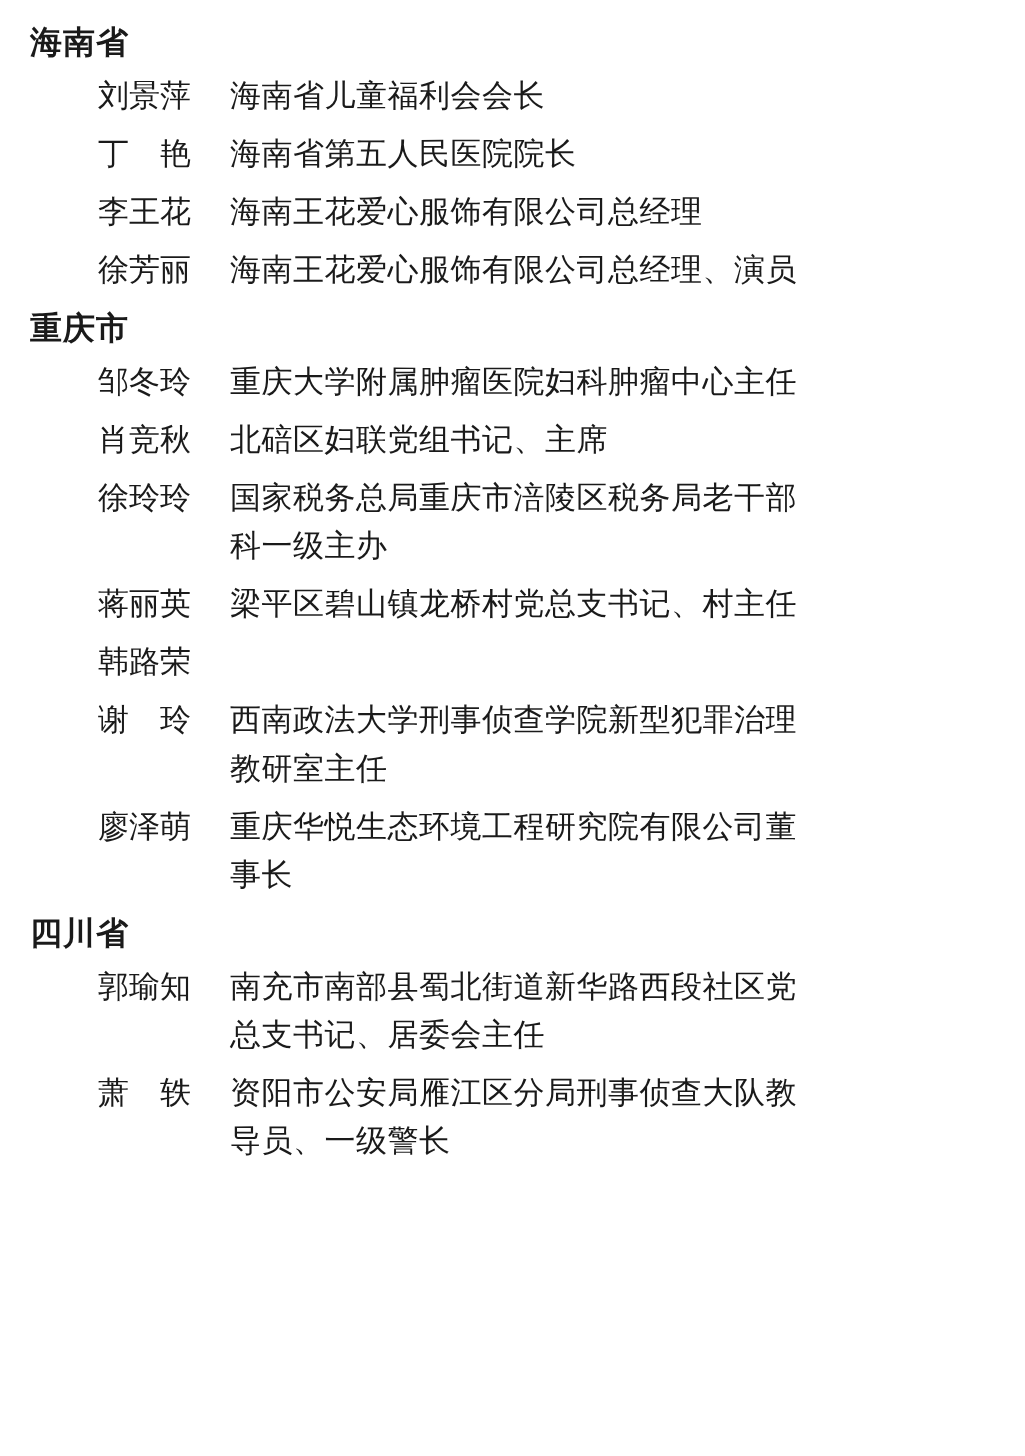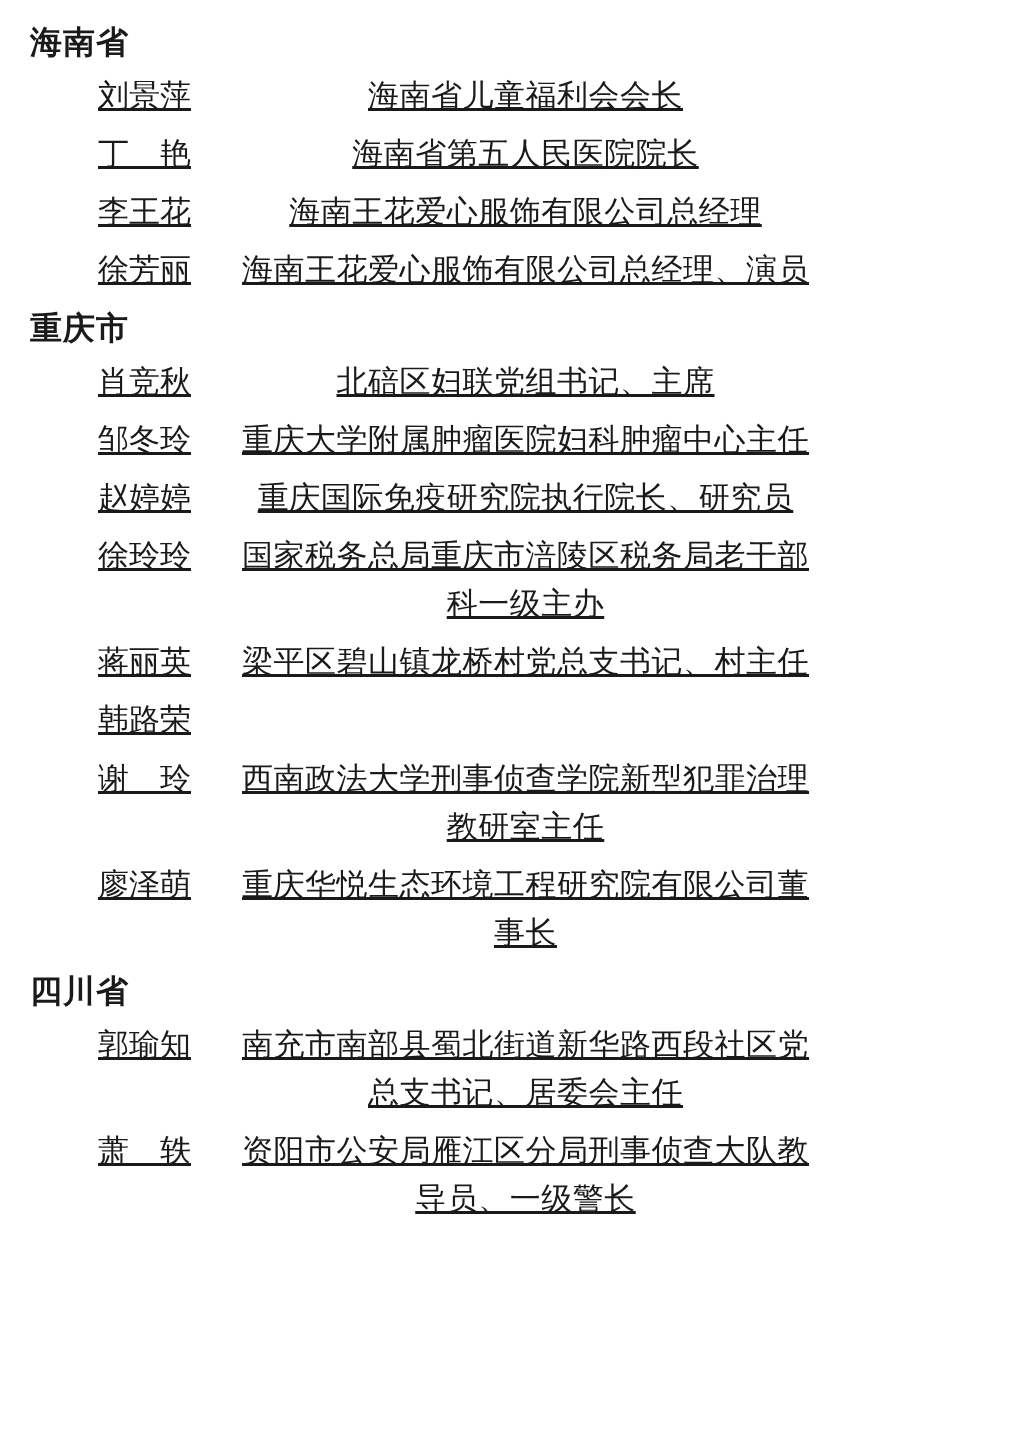--- a/index.html
+++ b/index.html
@@ -27,36 +27,35 @@
     letter-spacing: 1px;
   }
   .province:first-child {
     margin-top: 0;
   }
   .entry {
     display: flex;
     align-items: flex-start;
     margin: 0 0 10px 0;
     padding-left: 68px;
-    text-decoration: underline;
   }
   .entry-name {
     flex: 0 0 auto;
     width: 132px;
     font-size: 31px;
     line-height: 1.55;
     letter-spacing: 0px;
     white-space: nowrap;
   }
   .entry-title {
     flex: 1 1 auto;
     font-size: 31px;
     line-height: 1.55;
     letter-spacing: 0.5px;
-    text-align: center;
+    text-align: left;
   }
 </style>
 </head>
 <body>
 
 <div class="page">
   <div id="content">
       <div class="province">海南省</div>
       <div class="entry">
         <span class="entry-name">刘景萍</span>
@@ -69,30 +68,26 @@
       <div class="entry">
         <span class="entry-name">李王花</span>
         <span class="entry-title">海南王花爱心服饰有限公司总经理</span>
       </div>
       <div class="entry">
         <span class="entry-name">徐芳丽</span>
         <span class="entry-title">海南王花爱心服饰有限公司总经理、演员</span>
       </div>
       <div class="province">重庆市</div>
       <div class="entry">
-        <span class="entry-name">肖竞秋</span>
-        <span class="entry-title">北碚区妇联党组书记、主席</span>
-      </div>
-      <div class="entry">
         <span class="entry-name">邹冬玲</span>
         <span class="entry-title">重庆大学附属肿瘤医院妇科肿瘤中心主任</span>
       </div>
       <div class="entry">
-        <span class="entry-name">赵婷婷</span>
-        <span class="entry-title">重庆国际免疫研究院执行院长、研究员</span>
+        <span class="entry-name">肖竞秋</span>
+        <span class="entry-title">北碚区妇联党组书记、主席</span>
       </div>
       <div class="entry">
         <span class="entry-name">徐玲玲</span>
         <span class="entry-title">国家税务总局重庆市涪陵区税务局老干部科一级主办</span>
       </div>
       <div class="entry">
         <span class="entry-name">蒋丽英</span>
         <span class="entry-title">梁平区碧山镇龙桥村党总支书记、村主任</span>
       </div>
       <div class="entry">

